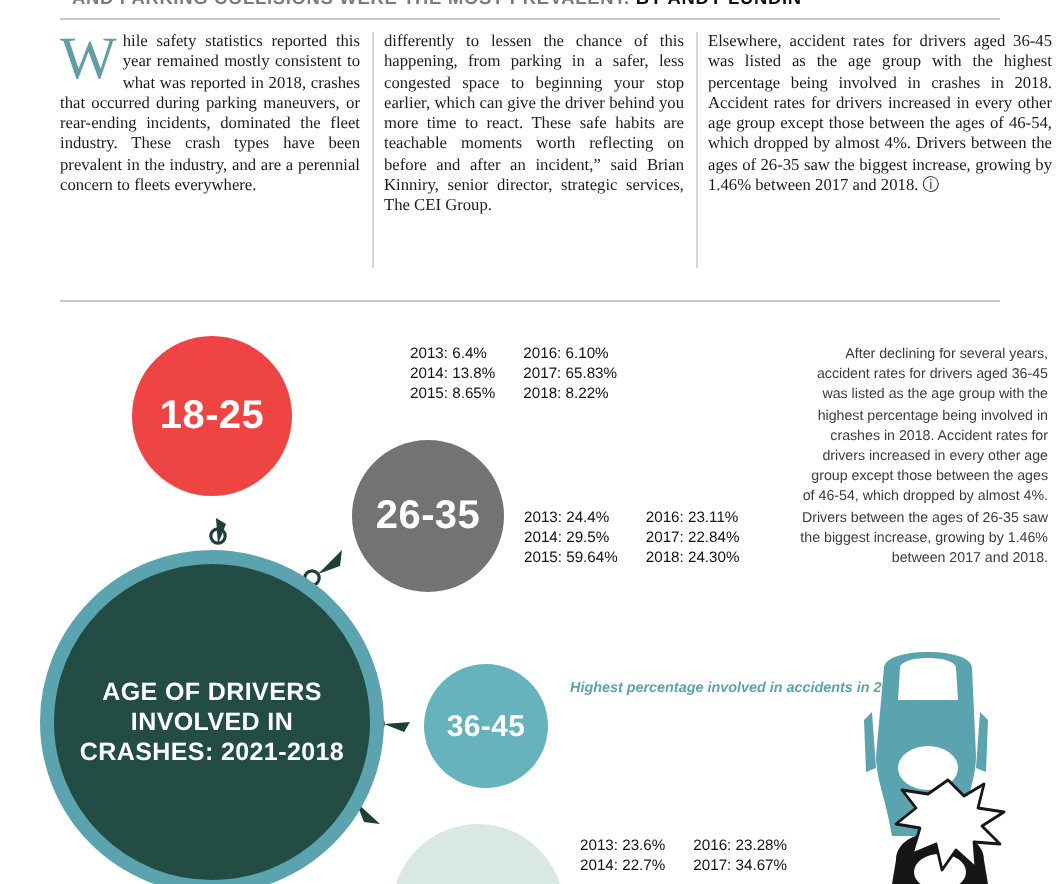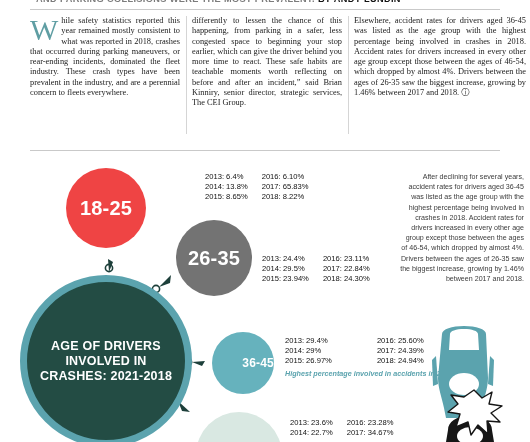--- a/index.html
+++ b/index.html
@@ -53,21 +53,21 @@
     display:flex;align-items:center;justify-content:center;
     font-family:"Liberation Sans", sans-serif;font-weight:700;
     color:#ffffff;letter-spacing:.2px;
     box-sizing:border-box;
   }
   
   #b1825{left:66px;top:18px;width:80px;height:80px;background:#ef4444;font-size:20px;}
   
   #b2635{left:176px;top:70px;width:76px;height:76px;background:#737373;font-size:20px;}
   
-  #b3645{left:212px;top:182px;width:62px;height:62px;background:#66b2bd;font-size:12px;justify-content:flex-end;}
+  #b3645{left:212px;top:182px;width:62px;height:62px;background:#66b2bd;font-size:15px;}
   
   #b4654{left:196px;top:262px;width:86px;height:86px;background:#d9e8e2;color:#1d423c;font-size:20px;}
 
   
   #bcenter{
     left:20px;top:125px;width:172px;height:172px;background:#234c44;
     border:7px solid #5ba3ae;color:#fff;
     font-size:12.5px;line-height:15px;text-align:center;
     flex-direction:column;
   }
@@ -174,34 +174,26 @@
         <div>2018: 8.22%</div>
       </div>
     </div>
 
     <div class="stats" id="s2635">
       <div class="grid">
         <div>2013: 24.4%</div>
         <div>2016: 23.11%</div>
         <div>2014: 29.5%</div>
         <div>2017: 22.84%</div>
-        <div>2015: 23.94%</div>
+        <div>2015: 59.64%</div>
         <div>2018: 24.30%</div>
       </div>
     </div>
 
     <div class="stats" id="s3645">
-      <div class="grid">
-        <div>2013: 29.4%</div>
-        <div>2016: 25.60%</div>
-        <div>2014: 29%</div>
-        <div>2017: 24.39%</div>
-        <div>2015: 26.97%</div>
-        <div>2018: 24.94%</div>
-      </div>
       <div class="note">Highest percentage involved in accidents in 2018.</div>
     </div>
 
     <div class="stats" id="s4654">
       <div class="grid">
         <div>2013: 23.6%</div>
         <div>2016: 23.28%</div>
         <div>2014: 22.7%</div>
         <div>2017: 34.67%</div>
       </div>

